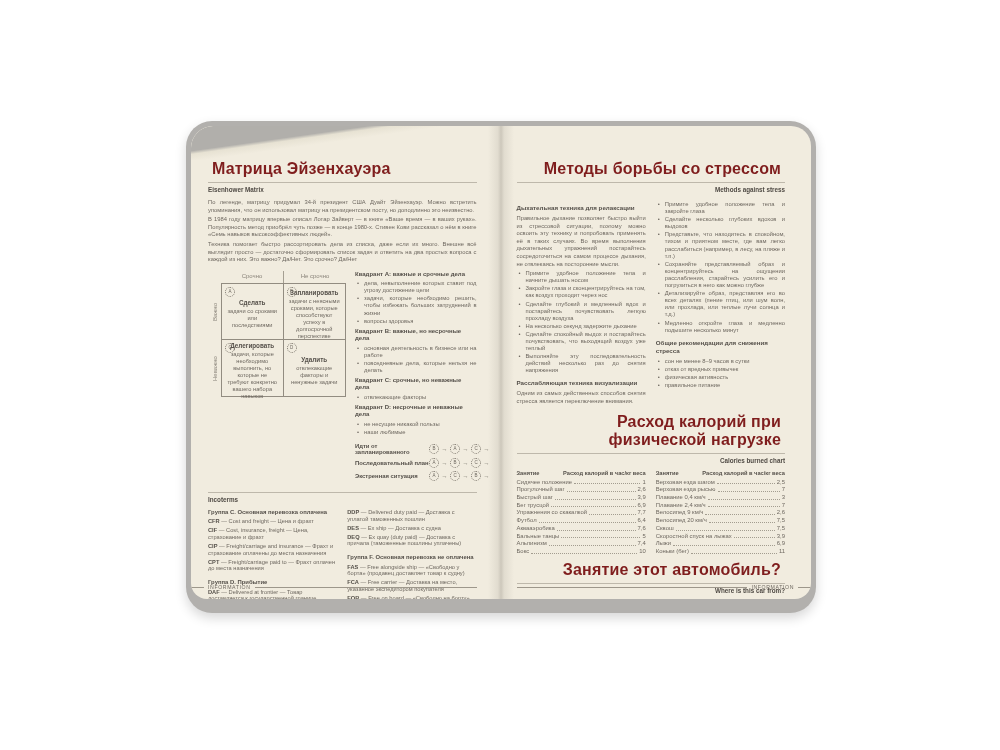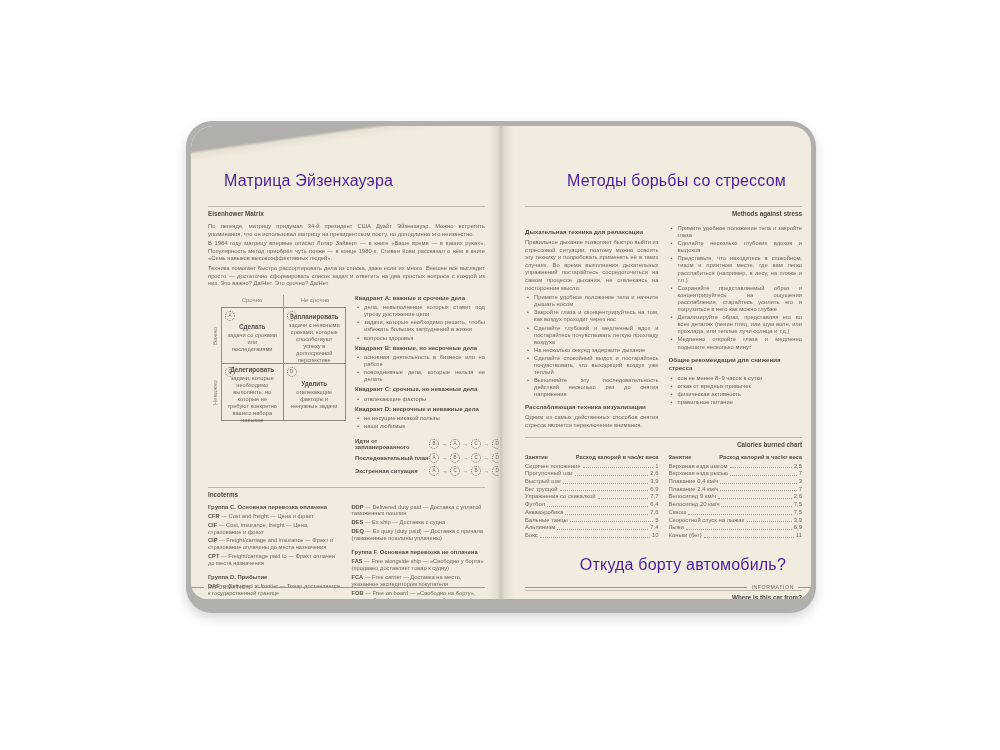--- a/index.html
+++ b/index.html
@@ -2,23 +2,23 @@
 <html><head>
 <meta charset="utf-8">
 <style>
   html,body{margin:0;padding:0;}
   body{width:1000px;height:750px;background:#ffffff;font-family:"Liberation Sans",sans-serif;position:relative;overflow:hidden;}
   .notebook{position:absolute;left:186px;top:121px;width:630px;height:492px;background:#b2b0ad;border-radius:26px;box-shadow:0 5px 12px rgba(0,0,0,0.16);}
   .pages{position:absolute;left:5px;right:5px;top:5px;bottom:14px;background:#f1ecdf;border-radius:22px 20px 16px 16px;overflow:hidden;display:flex;}
   .page-curl{position:absolute;left:0;top:0;width:250px;height:34px;border-top-left-radius:22px;background:linear-gradient(172deg,#b1afab 0%,#b1afab 36%,#e7e2d3 41%,#f1ecdf 52%);z-index:0;pointer-events:none;}
   .gutter{position:absolute;left:50%;top:0;bottom:0;width:26px;transform:translateX(-50%);background:linear-gradient(to right,rgba(110,104,94,0) 0%,rgba(110,104,94,0.12) 38%,rgba(110,104,94,0.28) 50%,rgba(110,104,94,0.12) 62%,rgba(110,104,94,0) 100%);z-index:3;pointer-events:none;}
   .page{flex:1;position:relative;box-sizing:border-box;padding:30px 14px 20px 17px;overflow:hidden;z-index:1;}
-  .page.right{padding:30px 9px 20px 26px;}
+  .page.right{padding:30px 26px 20px 26px;}
   .sec{margin-bottom:5px;}
-  .big-title{margin:16px;font-size:16px;line-height:18px;font-weight:normal;color:#4c1d95;letter-spacing:0.2px;}
+  .big-title{margin:4px;font-size:16px;line-height:18px;font-weight:bold;color:#7f1d1d;letter-spacing:0.2px;}
   .big-title.r{text-align:right;}
   .rule{border-top:1px solid #beb8ab;margin:3px 0 2px;}
   .sub-title{font-size:6.3px;font-weight:bold;color:#4f4a44;line-height:9px;margin-bottom:5px;}
   .sub-title.r{text-align:right;}
   .para{margin:0 0 2px;font-size:5.8px;line-height:7.6px;color:#6e6860;text-align:justify;}
   .intro{margin-bottom:7px;}
   .body-head{font-size:6.2px;font-weight:bold;color:#55504a;margin:5px 0 3px;line-height:8px;}
   ul.blist{list-style:none;margin:2px 0 0;padding:0;}
   .blist li{position:relative;padding-left:9px;font-size:5.8px;line-height:7.1px;color:#6e6860;margin-bottom:1px;text-align:justify;}
   .blist li::before{content:"•";position:absolute;left:2px;top:0;}
@@ -318,20 +318,21 @@
             <li>сон не менее 8–9 часов в сутки</li>
                 <li>отказ от вредных привычек</li>
                 <li>физическая активность</li>
                 <li>правильное питание</li>
               </ul>
           </div>
         </div>
       </section>
 
       <section class="sec">
+        <h1 class="big-title r">Расход калорий при физической нагрузке</h1>
         <div class="rule"></div>
         <div class="sub-title r">Calories burned chart</div>
         <div class="two-col">
           <div class="col">
             <div class="cal-head">
               <span>Занятие</span>
               <span>Расход калорий в час/кг веса</span>
             </div>
             <div>
 
@@ -443,21 +444,21 @@
                   <span>Коньки (бег)</span>
                   <span class="leader"></span>
                   <span class="dr-val">11</span>
                 </div>
               </div>
           </div>
         </div>
       </section>
 
       <section class="sec">
-        <h1 class="big-title r">Откуда борту автомобиль?</h1>
+        <h1 class="big-title r">Занятие этот автомобиль?</h1>
         <div class="rule"></div>
         <div class="sub-title r">Where is this car from?</div>
         <div class="cars-grid">
           <div class="car-col c1">
 
           <div class="car-row">
                 <span class="car-code">ABH*</span>
                 <span class="car-name">Республика Абхазия</span>
               </div>
             </div>

